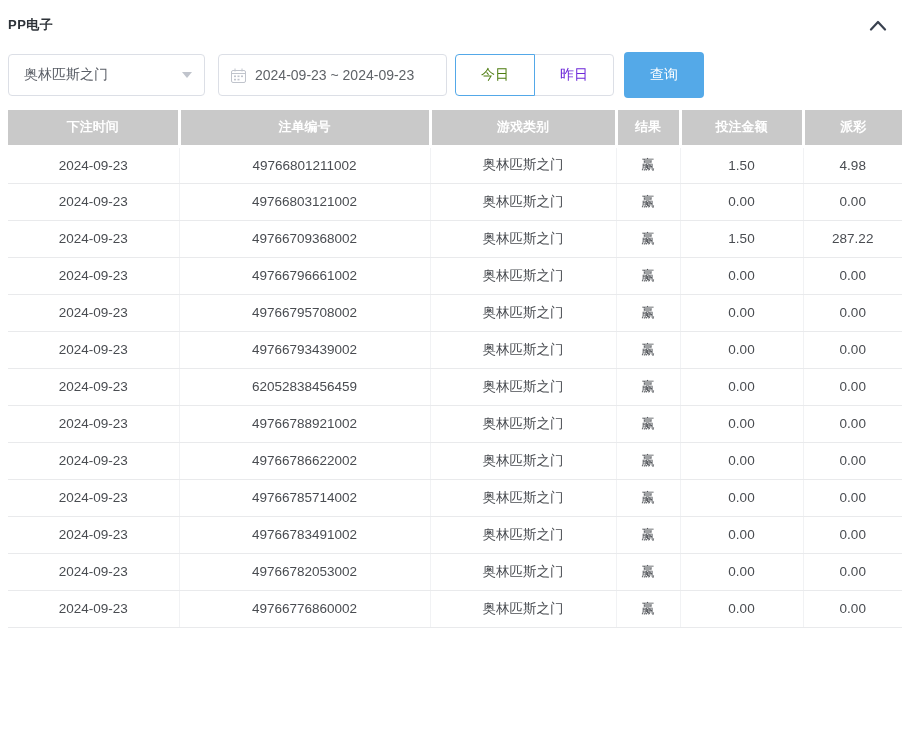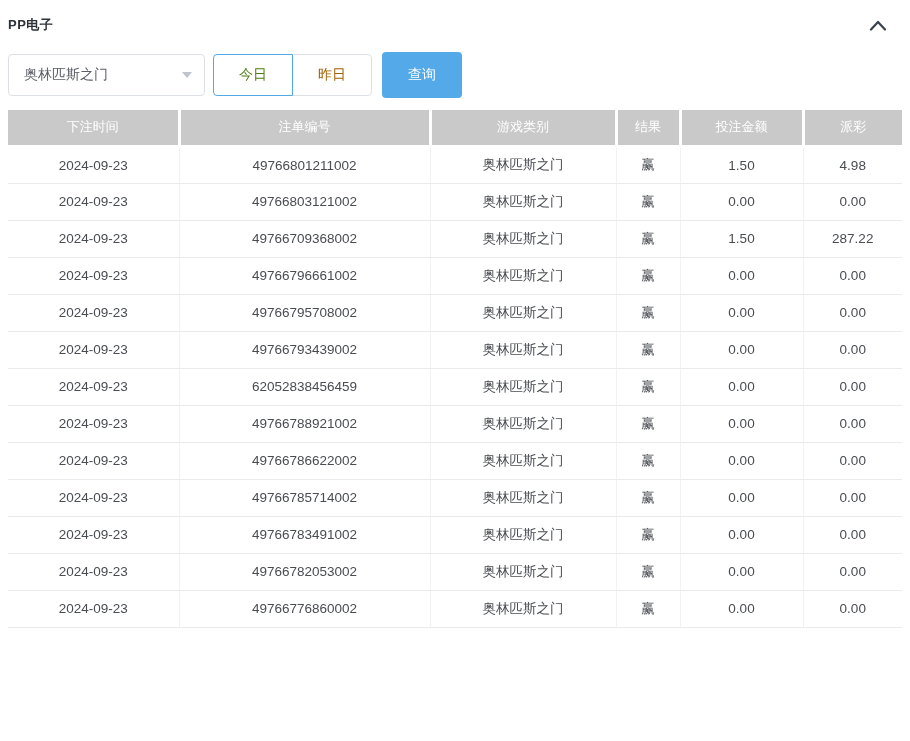--- a/index.html
+++ b/index.html
@@ -13,40 +13,40 @@
   .collapse-btn { width:24px; height:18px; display:flex; align-items:center; justify-content:center; cursor:pointer; margin-right:12px; }
 
   
   .filter-row { display:flex; align-items:center; margin-top:17px; height:42px; }
   .select-box { width:197px; height:42px; border:1px solid #dcdfe6; border-radius:4px; display:flex; align-items:center; padding:0 12px 0 15px; cursor:pointer; background:#fff; }
   .select-value { flex:1; font-size:14px; color:#5a5e66; }
   .caret-down { width:0; height:0; border-left:5px solid transparent; border-right:5px solid transparent; border-top:6px solid #c0c4cc; }
   .date-box { width:229px; height:42px; border:1px solid #dcdfe6; border-radius:4px; display:flex; align-items:center; padding:0 10px 0 12px; margin-left:13px; cursor:pointer; background:#fff; }
   .date-value { font-size:14px; color:#5f6368; margin-left:9px; white-space:nowrap; }
   .btn-group { display:inline-flex; margin-left:8px; }
-  .qbtn { width:80px; height:42px; background:#fff; border:1px solid #dcdfe6; color:#a16207; font-size:14px; margin-left:-1px; cursor:pointer; font-family:inherit; }
+  .qbtn { width:80px; height:42px; background:#fff; border:1px solid #dcdfe6; color:#6d28d9; font-size:14px; margin-left:-1px; cursor:pointer; font-family:inherit; }
   .qbtn:first-child { border-radius:4px 0 0 4px; margin-left:0; }
   .qbtn:last-child { border-radius:0 4px 4px 0; }
   .qbtn.active { border-color:#53a8e8; color:#4d7c0f; position:relative; z-index:1; }
   .search-btn { width:80px; height:46px; margin-left:10px; background:#54a9e8; color:#fff; border:none; border-radius:4px; font-size:14px; cursor:pointer; font-family:inherit; }
 
   
   table { border-collapse:collapse; width:894px; table-layout:fixed; }
   td, th { text-align:center; font-size:14px; }
 
   .summary-table { margin-top:21px; }
   .summary-table th { background:#ececec; color:#55585e; font-weight:normal; height:38px; }
   .summary-table th + th { border-left:3px solid #fff; }
   .summary-table th { border-bottom:3px solid #fff; }
   .summary-table td { height:37px; color:#44474c; border-bottom:1px solid #e9eaec; background:#fff; }
   .summary-table td + td { border-left:1px solid #f1f2f4; }
   .neg { color:#ee5a64; }
 
   .main-table { margin-top:14px; }
-  .main-table th { background:#c9c9c9; color:#fff; font-weight:normal; font-size:13px; height:36px; border-bottom:3px solid #fff; }
+  .main-table th { background:#c9c9c9; color:#fff; font-weight:bold; font-size:13px; height:36px; border-bottom:3px solid #fff; }
   .main-table th + th { border-left:3px solid #fff; }
   .main-table td { height:37px; color:#494c51; font-size:13.5px; border-bottom:1px solid #e9eaec; background:#fff; }
   .main-table td + td { border-left:1px solid #f1f2f4; }
 </style>
 </head>
 <body>
 
 <div class="page">
 
   <div class="panel-header">
@@ -55,20 +55,36 @@
       <svg width="18" height="11" viewBox="0 0 18 11">
           <polyline points="2,9.5 9,2 16,9.5" fill="none" stroke="#39414f" stroke-width="2.2" stroke-linecap="round" stroke-linejoin="round"></polyline>
         </svg>
     </span>
   </div>
 
   <div class="filter-row">
     <div class="select-box">
       <span class="select-value">奥林匹斯之门</span>
       <span class="caret-down"></span>
+    </div>
+    <div class="date-box">
+      <span style="display:flex;">
+        <svg width="15" height="15" viewBox="0 0 15 15">
+          <rect x="0.5" y="2.5" width="14" height="12" rx="1.5" fill="none" stroke="#c0c4cc"></rect>
+          <line x1="0.5" y1="5.5" x2="14.5" y2="5.5" stroke="#c0c4cc"></line>
+          <line x1="4" y1="0.5" x2="4" y2="3.5" stroke="#c0c4cc"></line>
+          <line x1="11" y1="0.5" x2="11" y2="3.5" stroke="#c0c4cc"></line>
+          <rect x="3" y="7.5" width="2" height="1.6" fill="#c0c4cc"></rect>
+          <rect x="6.5" y="7.5" width="2" height="1.6" fill="#c0c4cc"></rect>
+          <rect x="10" y="7.5" width="2" height="1.6" fill="#c0c4cc"></rect>
+          <rect x="3" y="10.8" width="2" height="1.6" fill="#c0c4cc"></rect>
+          <rect x="6.5" y="10.8" width="2" height="1.6" fill="#c0c4cc"></rect>
+        </svg>
+      </span>
+      <span class="date-value">2024-09-23 ~ 2024-09-23</span>
     </div>
     <div class="btn-group">
       <button class="qbtn active">今日</button>
       <button class="qbtn">昨日</button>
     </div>
     <button class="search-btn">查询</button>
   </div>
 
 
   <table class="main-table">

